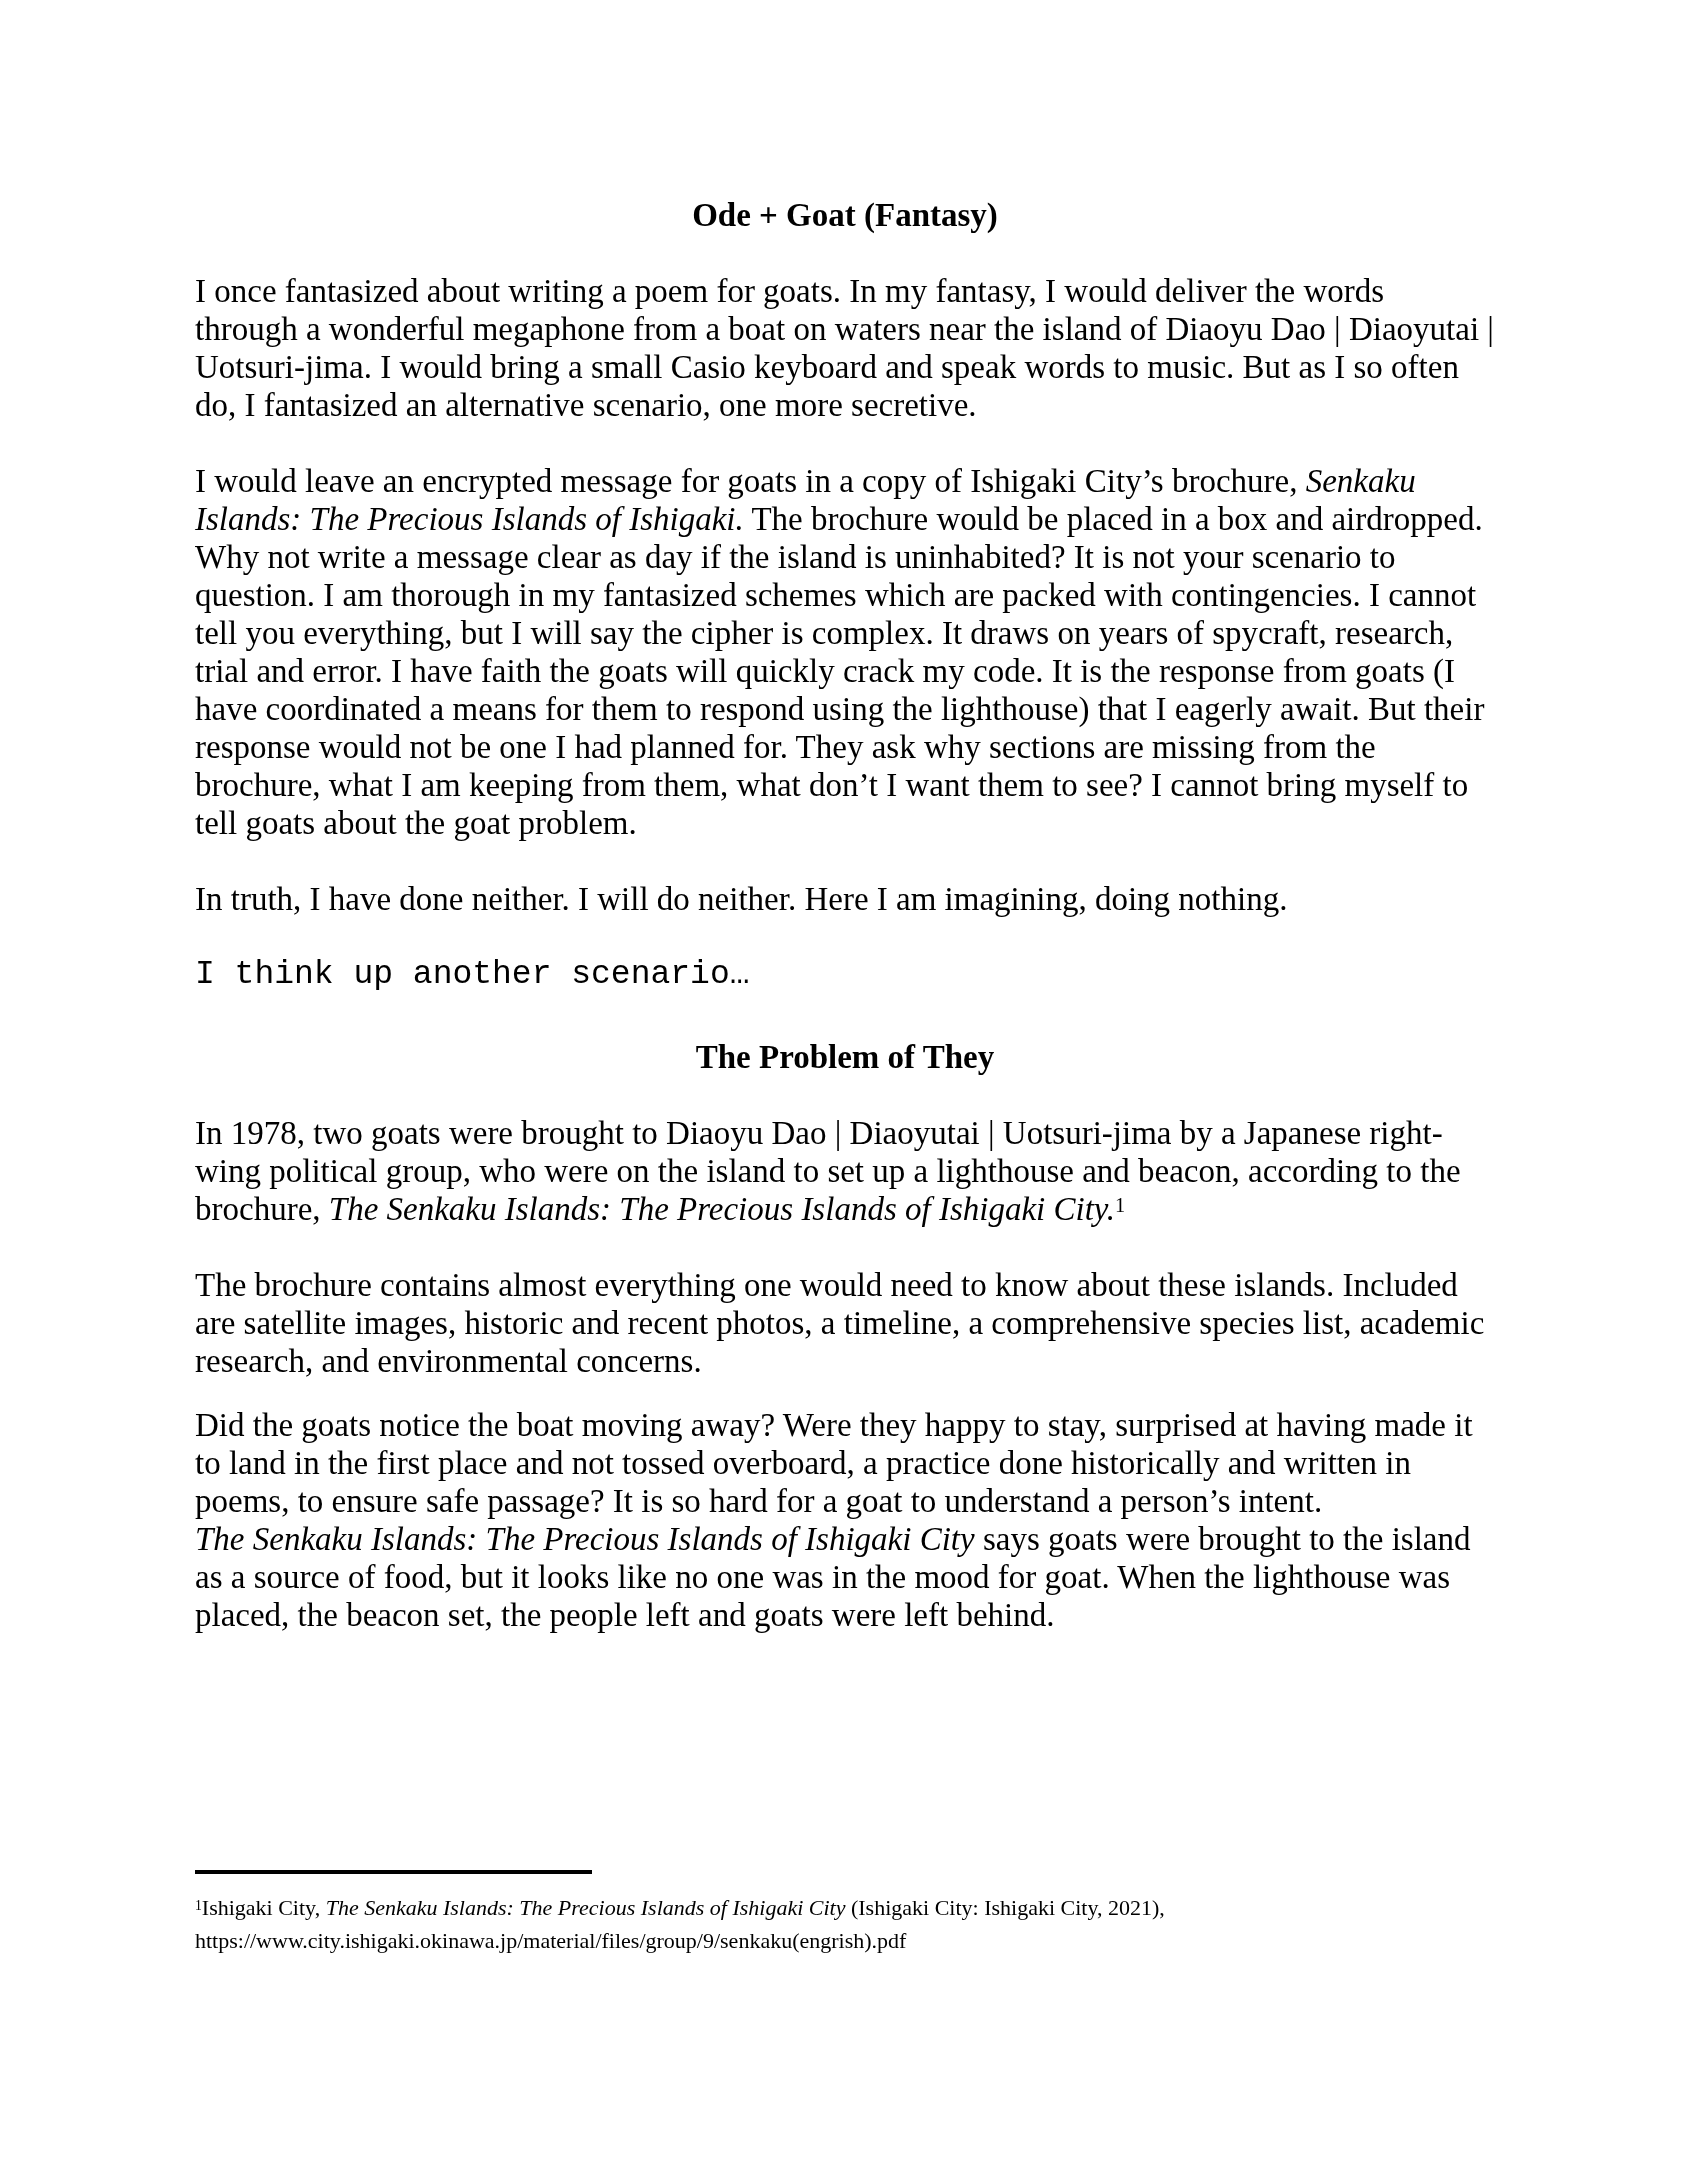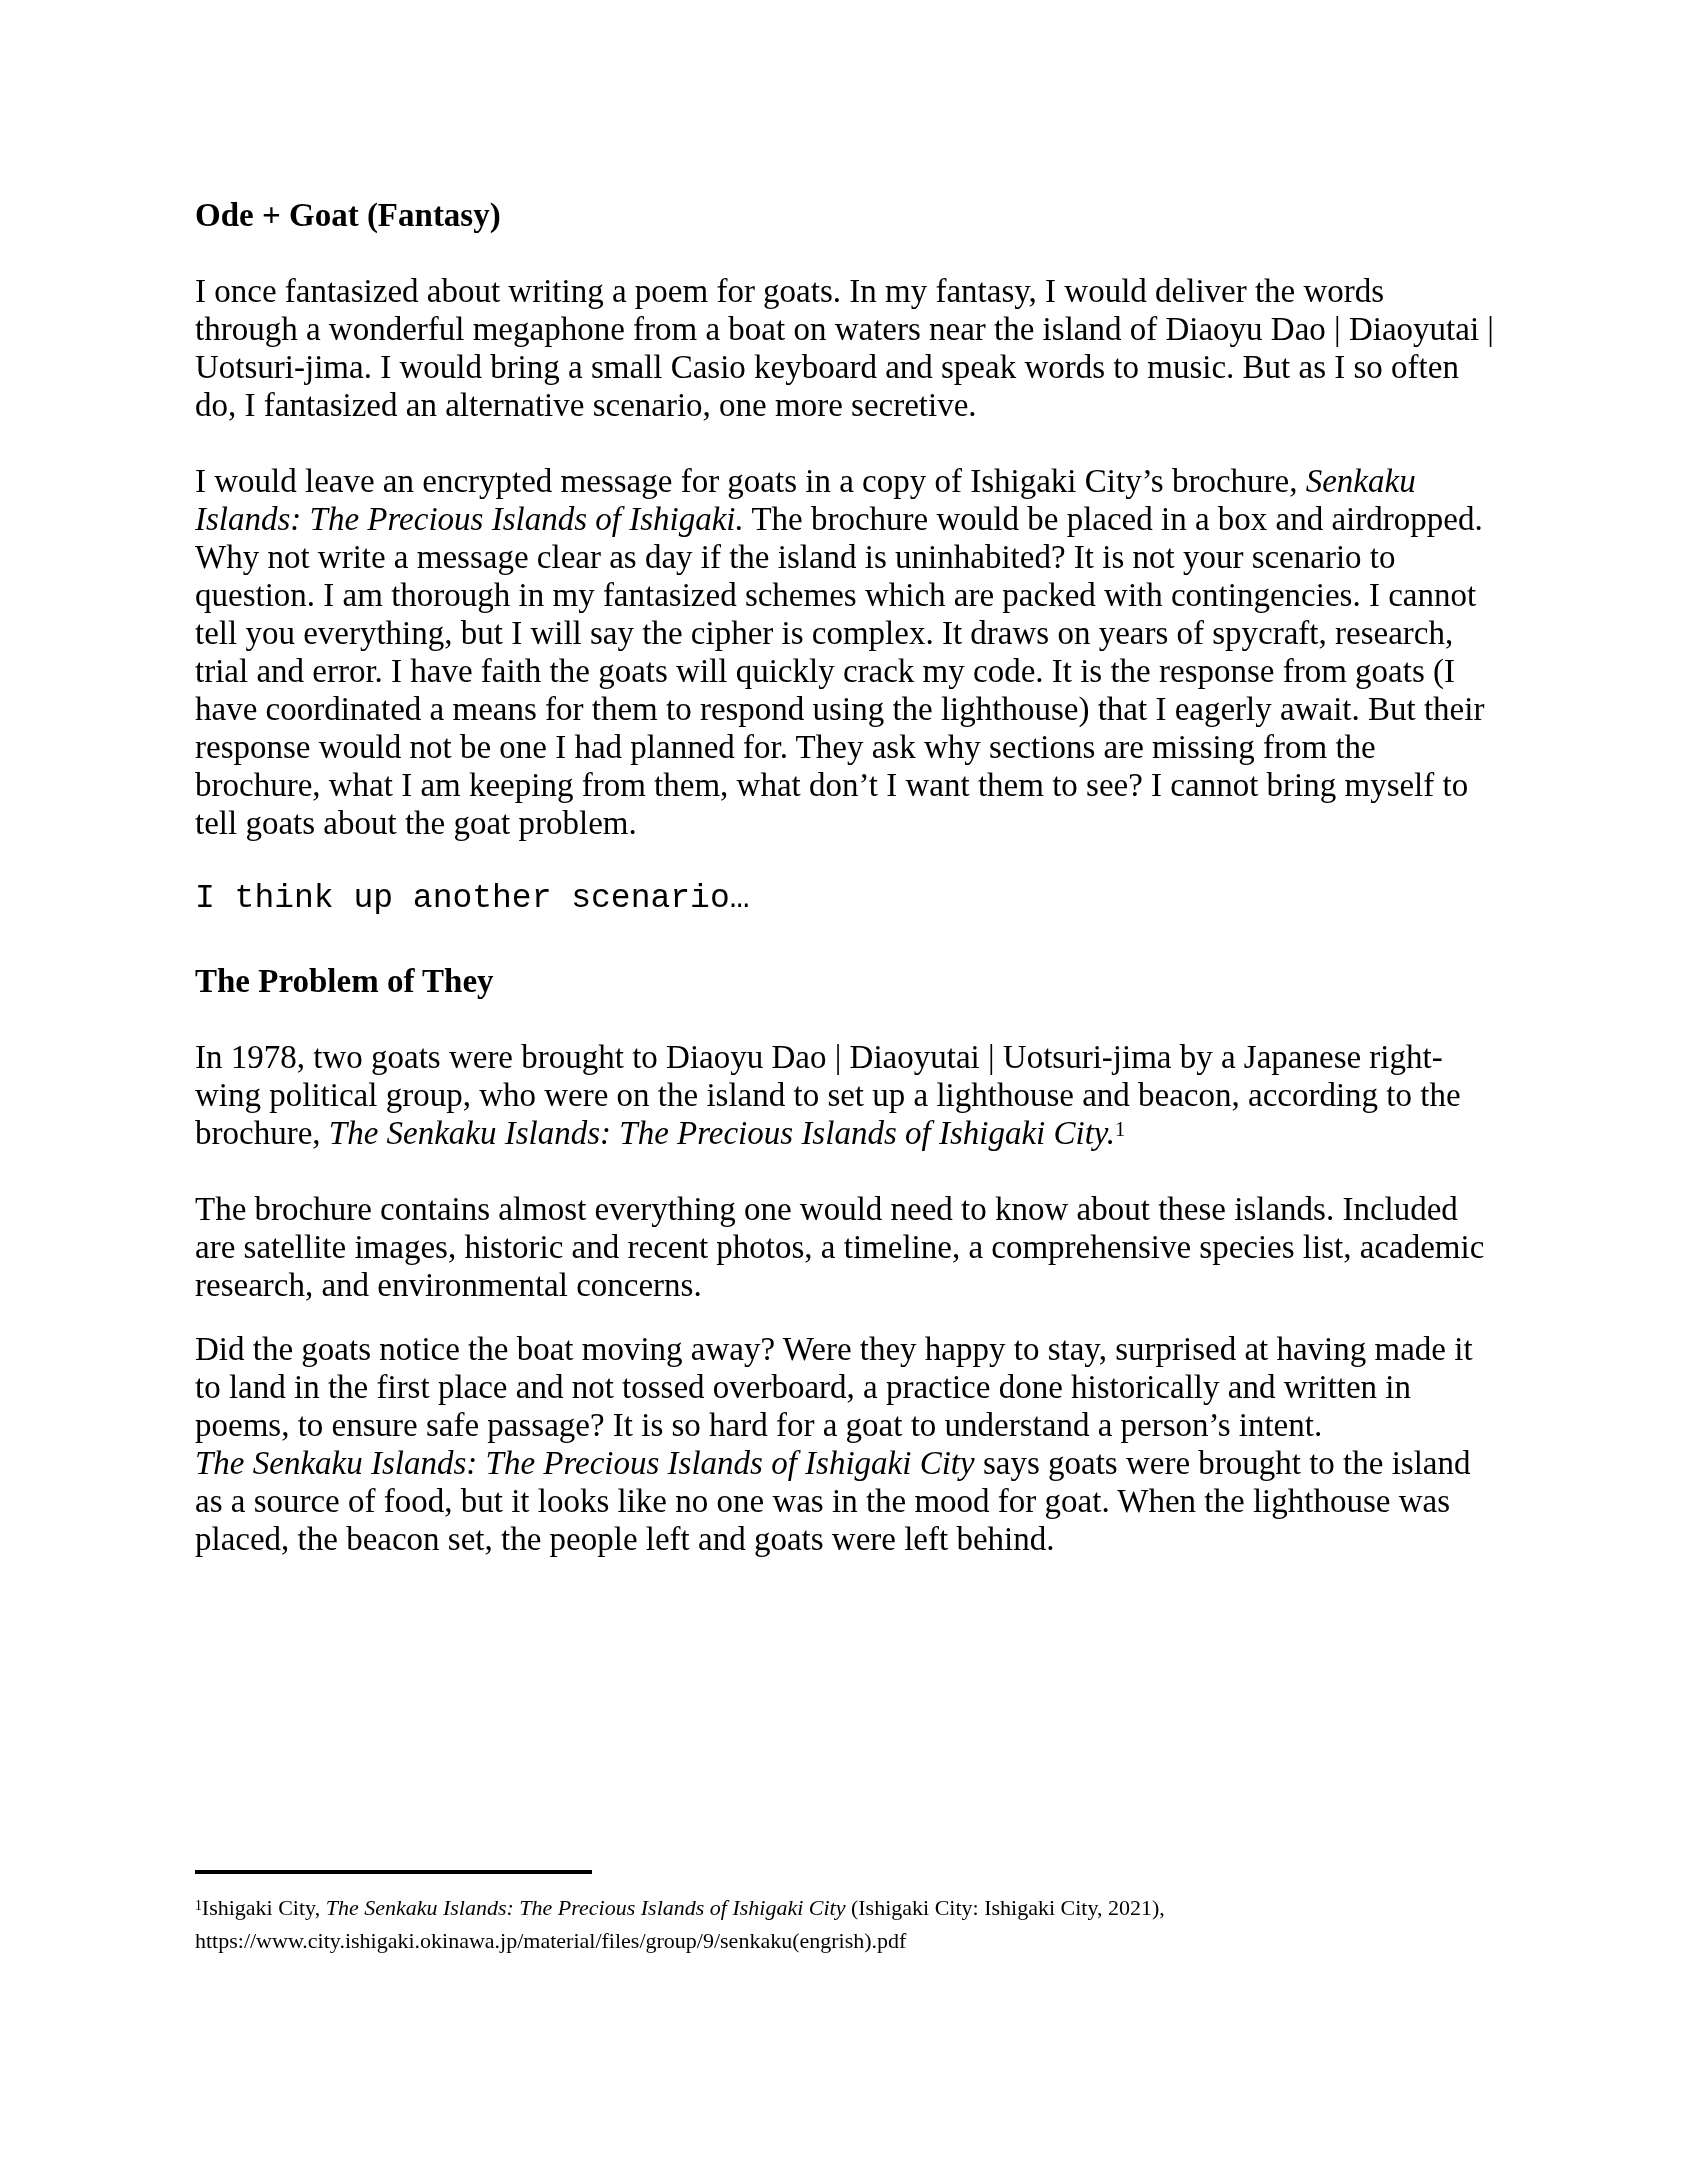--- a/index.html
+++ b/index.html
@@ -19,21 +19,21 @@
     position: absolute;
     left: 195px;
     top: 196px;
     width: 1300px;
     font-family: "Liberation Serif", "DejaVu Serif", serif;
     font-size: 33px;
     line-height: 38px;
     text-align: left;
   }
   .block { margin: 0; }
-  .align-right { text-align: left; font-family: Liberation Serif, serif; }
+  .align-right { text-align: center; font-family: Liberation Serif, serif; }
   .bold { font-weight: bold; }
   .i { font-style: italic; }
   .sup {
     position: relative;
     top: -0.38em;
     font-size: 0.62em;
     line-height: 0;
   }
   .footnote-area {
     position: absolute;
@@ -55,20 +55,21 @@
   }
 </style>
 </head>
 <body>
 
 <div class="page">
   <div class="doc-body">
       <div class="block align-right bold" style="margin-bottom: 38px;"><span class="run">Ode + Goat (Fantasy)</span></div>
       <div class="block" style="margin-bottom: 38px;"><span class="run">I once fantasized about writing a poem for goats. In my fantasy, I would deliver the words through a wonderful megaphone from a boat on waters near the island of Diaoyu Dao | Diaoyutai | Uotsuri-jima. I would bring a small Casio keyboard and speak words to music. But as I so often do, I fantasized an alternative scenario, one more secretive.</span></div>
       <div class="block" style="margin-bottom: 38px;"><span class="run">I would leave an encrypted message for goats in a copy of Ishigaki City’s brochure, </span><span class="i run">Senkaku Islands: The Precious Islands of Ishigaki.</span><span class="run"> The brochure would be placed in a box and airdropped. Why not write a message clear as day if the island is uninhabited? It is not your scenario to question. I am thorough in my fantasized schemes which are packed with contingencies. I cannot tell you everything, but I will say the cipher is complex. It draws on years of spycraft, research, trial and error. I have faith the goats will quickly crack my code. It is the response from goats (I have coordinated a means for them to respond using the lighthouse) that I eagerly await. But their response would not be one I had planned for. They ask why sections are missing from the brochure, what I am keeping from them, what don’t I want them to see? I cannot bring myself to tell goats about the goat problem.</span></div>
+      <div class="block" style="margin-bottom: 38px;"><span class="run">In truth, I have done neither. I will do neither. Here I am imagining, doing nothing.</span></div>
       <div class="block" style="margin-bottom: 44px; font-family: Liberation Mono, monospace;"><span class="run">I think up another scenario…</span></div>
       <div class="block align-right bold" style="margin-bottom: 38px;"><span class="run">The Problem of They</span></div>
       <div class="block" style="margin-bottom: 38px;"><span class="run">In 1978, two goats were brought to Diaoyu Dao | Diaoyutai | Uotsuri-jima by a Japanese right-wing political group, who were on the island to set up a lighthouse and beacon, according to the brochure, </span><span class="i run">The Senkaku Islands: The Precious Islands of Ishigaki City.</span><span class="sup">1</span></div>
       <div class="block" style="margin-bottom: 26px;"><span class="run">The brochure contains almost everything one would need to know about these islands. Included are satellite images, historic and recent photos, a timeline, a comprehensive species list, academic research, and environmental concerns.</span></div>
       <div class="block"><span class="run">Did the goats notice the boat moving away? Were they happy to stay, surprised at having made it to land in the first place and not tossed overboard, a practice done historically and written in poems, to ensure safe passage? It is so hard for a goat to understand a person’s intent.</span></div>
       <div class="block" style="margin-bottom: 38px;"><span class="i run">The Senkaku Islands: The Precious Islands of Ishigaki City</span><span class="run"> says goats were brought to the island as a source of food, but it looks like no one was in the mood for goat. When the lighthouse was placed, the beacon set, the people left and goats were left behind.</span></div>
     </div>
   <div class="footnote-area">
     <div class="footnote-rule"></div>
     <div class="footnote-text block"><span class="sup">1</span><span class="run">Ishigaki City, </span><span class="i run">The Senkaku Islands: The Precious Islands of Ishigaki City</span><span class="run"> (Ishigaki City: Ishigaki City, 2021), https://www.city.ishigaki.okinawa.jp/material/files/group/9/senkaku(engrish).pdf</span></div>

